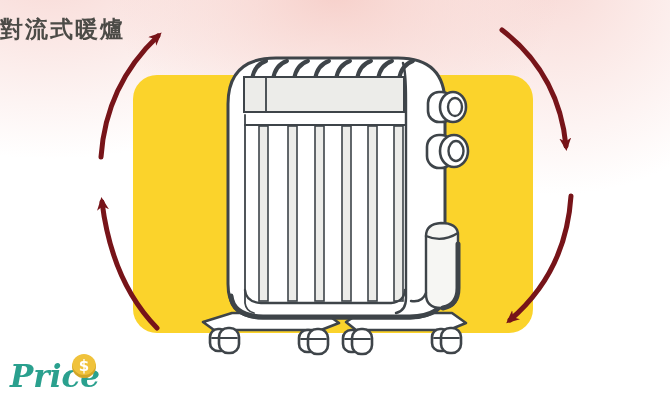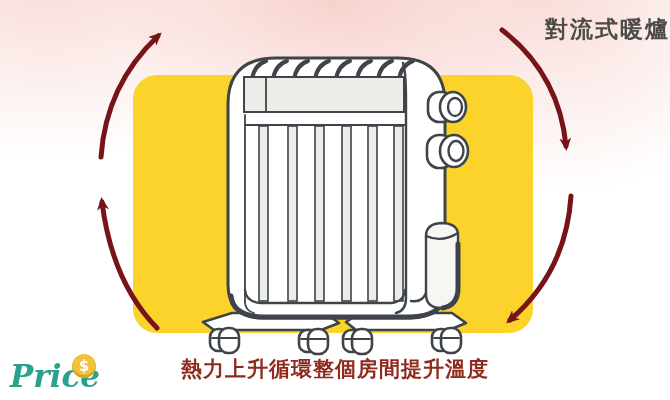--- a/index.html
+++ b/index.html
@@ -25,21 +25,21 @@
   .ah-fill{fill:var(--arrow-red,#771419);}
   .fw{fill:#ffffff;stroke:var(--outline-dark,#3E4449);stroke-width:2.6;stroke-linejoin:round;}
   .ln{fill:none;stroke:var(--outline-dark,#3E4449);stroke-width:1.8;stroke-linecap:round;}
   .ln2{fill:none;stroke:var(--outline-dark,#3E4449);stroke-width:2.4;stroke-linecap:round;}
   .thick{fill:none;stroke:var(--outline-dark,#3E4449);stroke-width:5;stroke-linecap:round;}
   .vent{fill:none;stroke:var(--outline-dark,#3E4449);stroke-width:4;stroke-linecap:round;}
   .panel{fill:var(--panel-gray,#ECECE9);stroke:var(--outline-dark,#3E4449);stroke-width:2;}
   .finbar{fill:var(--panel-gray,#ECECE9);stroke:var(--outline-dark,#3E4449);stroke-width:1.6;}
   .pocket{fill:#F6F6F3;stroke:var(--outline-dark,#3E4449);stroke-width:2.4;stroke-linejoin:round;}
   .title{
-    position:absolute;top:14px;left:0;width:100%;text-align:right;
+    position:absolute;top:14px;left:0;width:100%;text-align:left;
     font-size:23px;font-weight:bold;letter-spacing:2px;color:var(--title-gray,#4C4B47);
   }
   .caption{
     position:absolute;top:355px;left:0;width:100%;text-align:center;
     font-size:21px;font-weight:bold;letter-spacing:1px;color:var(--caption-red,#8F2A1E);
   }
   .brand{position:absolute;left:10px;top:356px;width:110px;height:44px;}
   .brand-name{
     font-family:"DejaVu Serif","Liberation Serif",serif;font-style:italic;font-weight:bold;
     font-size:31px;line-height:40px;color:var(--brand-teal,#2AA08E);
@@ -154,21 +154,20 @@
         <path class="ln2" d="M426,236 Q442,243 458,233"></path>
         <path class="ln2" d="M426,293 Q422,303 411,301"></path>
         <path class="thick" d="M458,244 L458,288 Q458,305 443,308"></path>
       </g>
 
     </g>
   </svg>
 
   <div class="title">對流式暖爐</div>
 
-  <div class="caption">熱力上升循環整個房間提升溫度</div>
 
   <div class="brand">
     <span class="brand-name">Price</span>
     <span class="coin">
       <span>$</span>
     </span>
   </div>
 
 </div>
 

